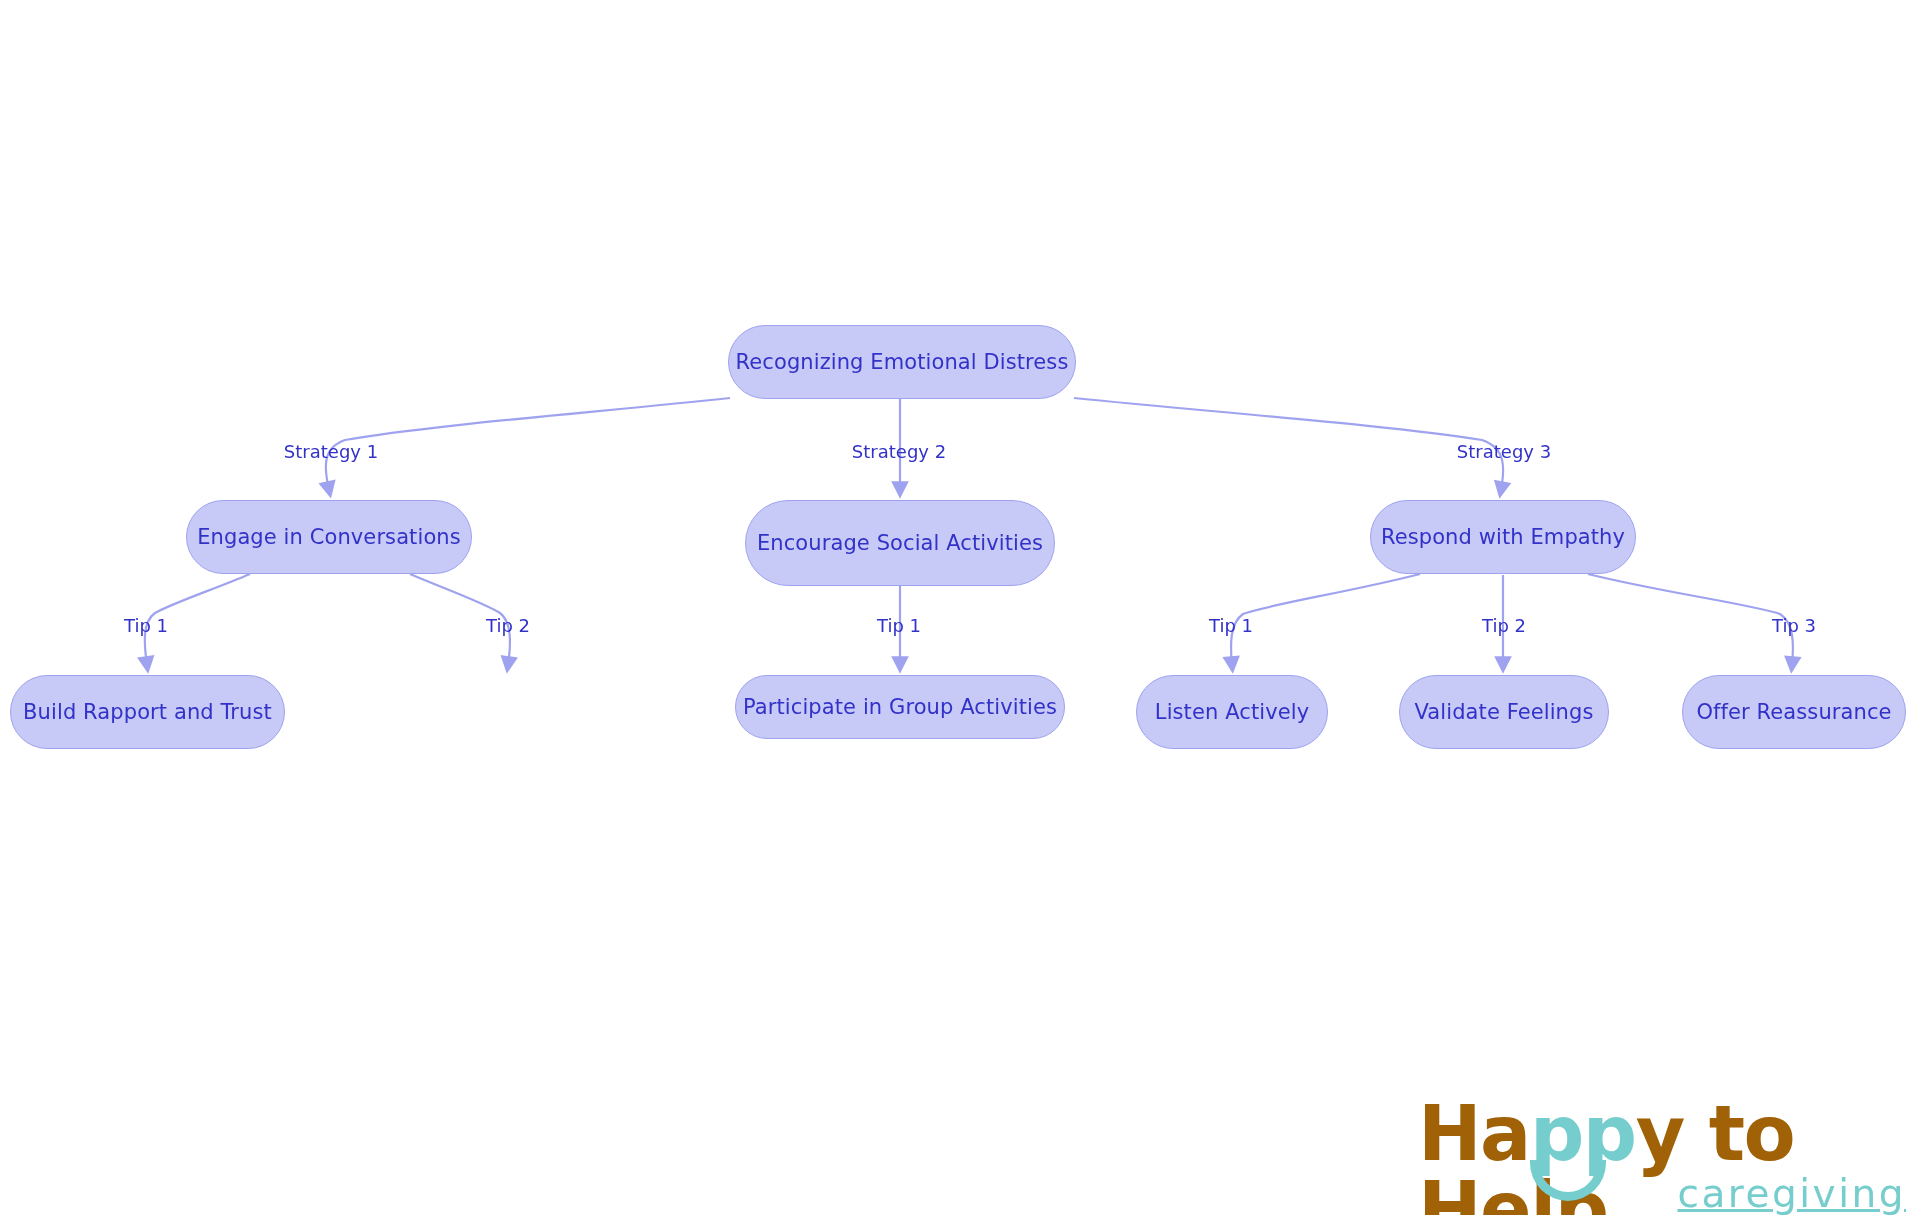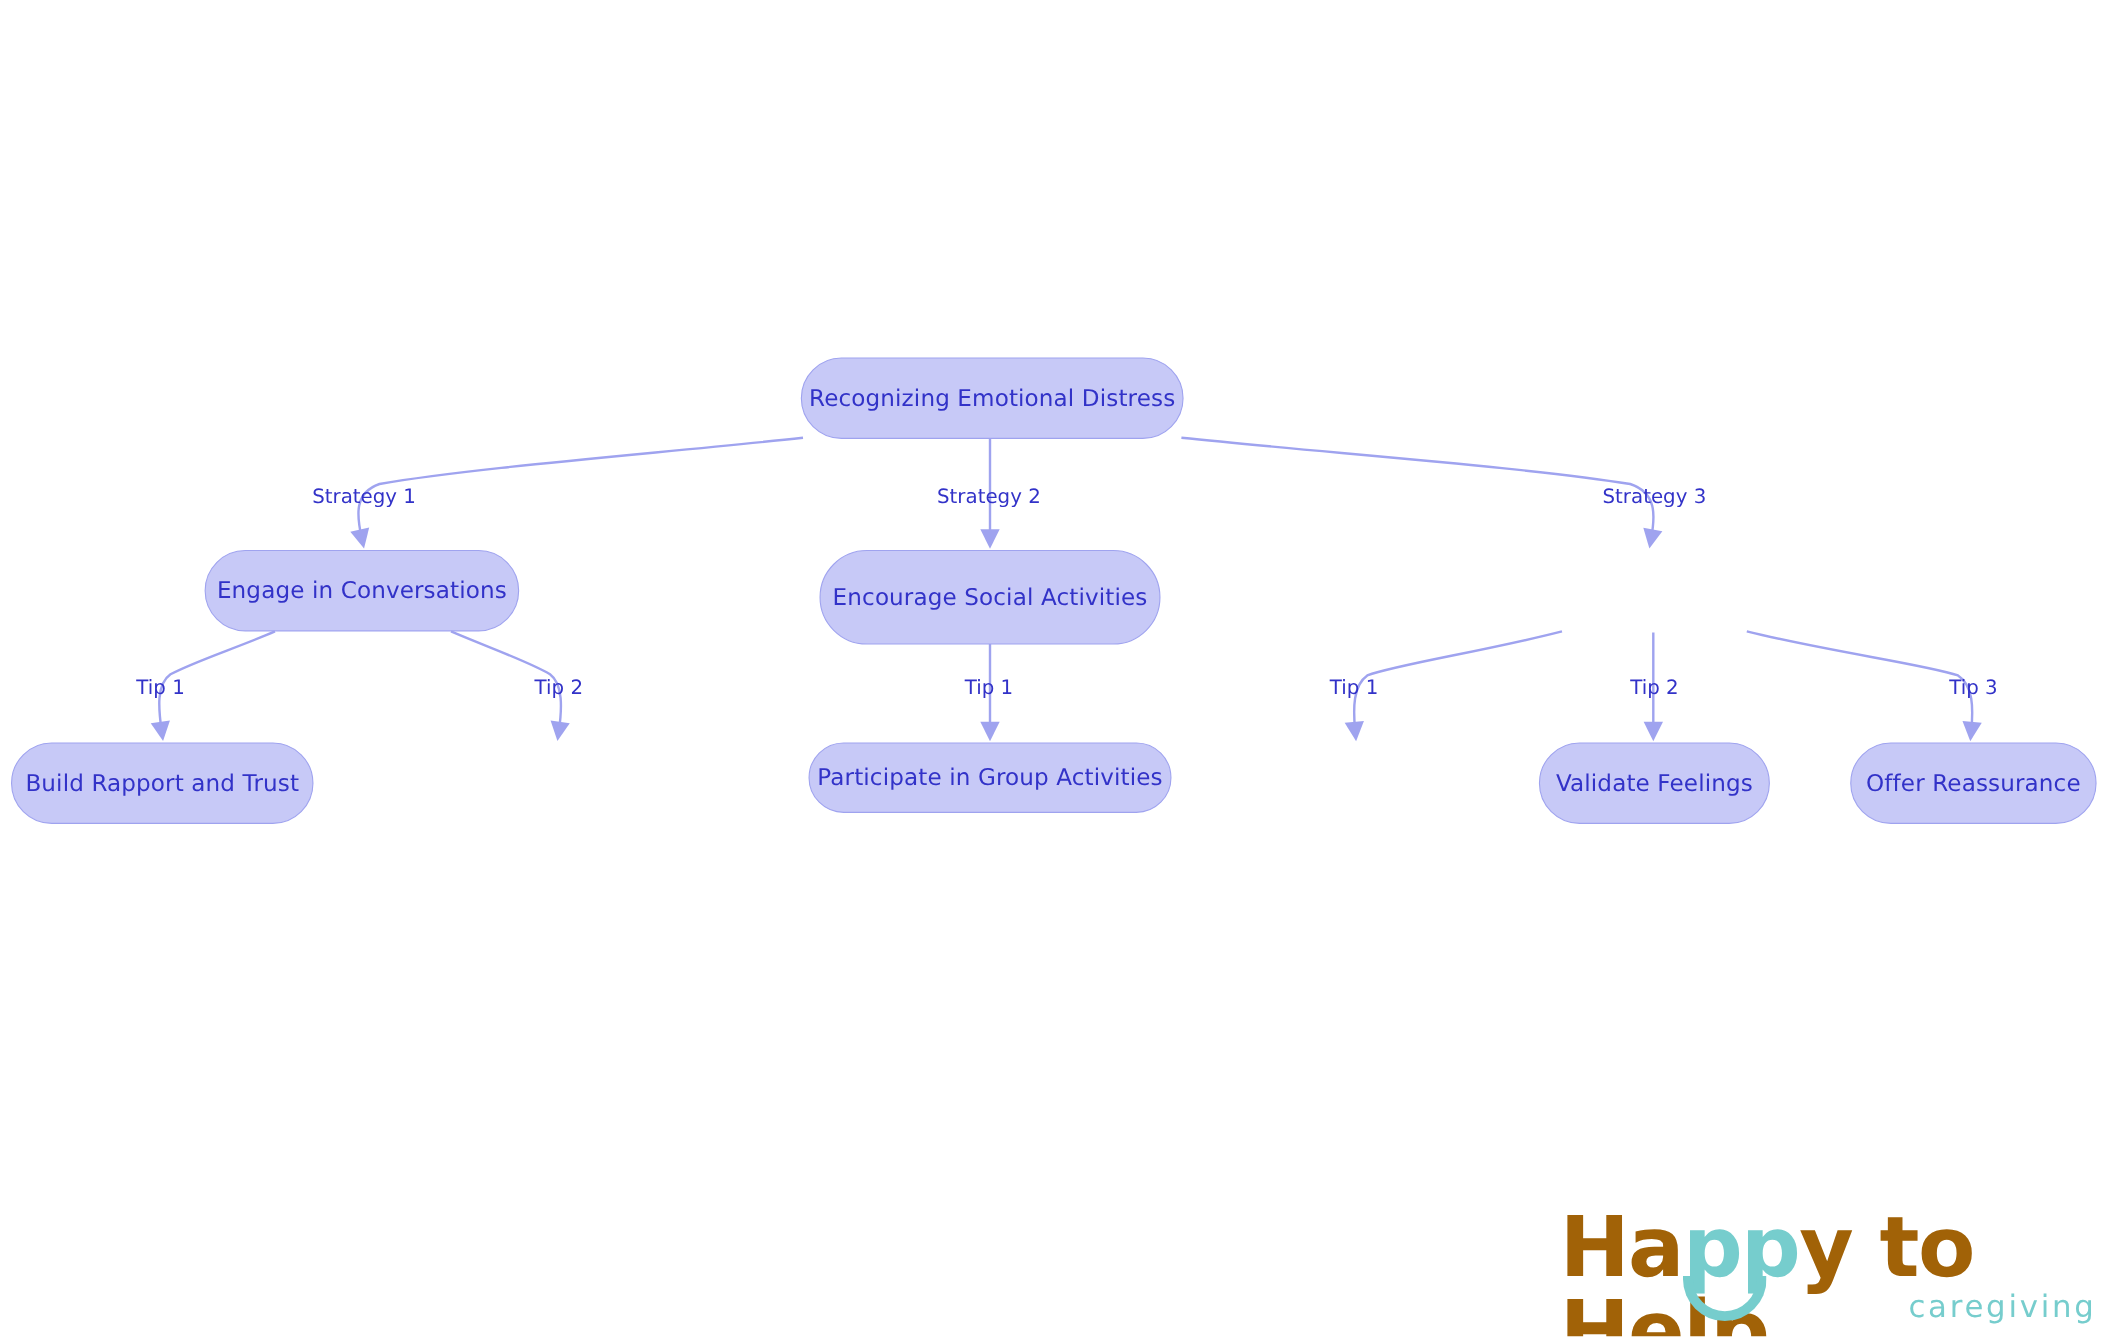--- a/index.html
+++ b/index.html
@@ -78,24 +78,25 @@
     height: 32px;
     border: 9px solid #76cdcd;
     border-top: none;
     border-radius: 0 0 40px 40px;
   }
   #logo .sub {
     position: absolute;
     right: 2px;
     top: 78px;
     color: #76cdcd;
-    font-size: 28px;
+    font-size: 39px;
     letter-spacing: 2.5px;
     line-height: 1;
     font-family: "DejaVu Sans", "Liberation Sans", sans-serif;
+    text-decoration: underline;
   }
 </style>
 </head>
 <body>
 
 <div id="canvas">
 
   <svg id="edges" viewBox="0 0 1920 1215" xmlns="http://www.w3.org/2000/svg">
     <defs>
       <marker id="ah" markerWidth="10" markerHeight="10" refX="5" refY="5" orient="auto" markerUnits="strokeWidth">
@@ -125,26 +126,32 @@
   <div class="node" style="left:728px; top:325px; width:348px; height:74px;">
     <span>Recognizing Emotional Distress</span>
   </div>
 
   <div class="node" style="left:186px; top:500px; width:286px; height:74px;">
     <span>Engage in Conversations</span>
   </div>
   <div class="node" style="left:745px; top:500px; width:310px; height:86px;">
     <span>Encourage Social Activities</span>
   </div>
+  <div class="node" style="left:1370px; top:500px; width:266px; height:74px;">
+    <span>Respond with Empathy</span>
+  </div>
 
   <div class="node" style="left:10px; top:675px; width:275px; height:74px;">
     <span>Build Rapport and Trust</span>
   </div>
   <div class="node" style="left:735px; top:675px; width:330px; height:64px;">
     <span>Participate in Group Activities</span>
+  </div>
+  <div class="node" style="left:1136px; top:675px; width:192px; height:74px;">
+    <span>Listen Actively</span>
   </div>
   <div class="node" style="left:1399px; top:675px; width:210px; height:74px;">
     <span>Validate Feelings</span>
   </div>
   <div class="node" style="left:1682px; top:675px; width:224px; height:74px;">
     <span>Offer Reassurance</span>
   </div>
 
   <div class="edge-label" style="left:331px; top:441px;">Strategy 1</div>
   <div class="edge-label" style="left:899px; top:441px;">Strategy 2</div>

